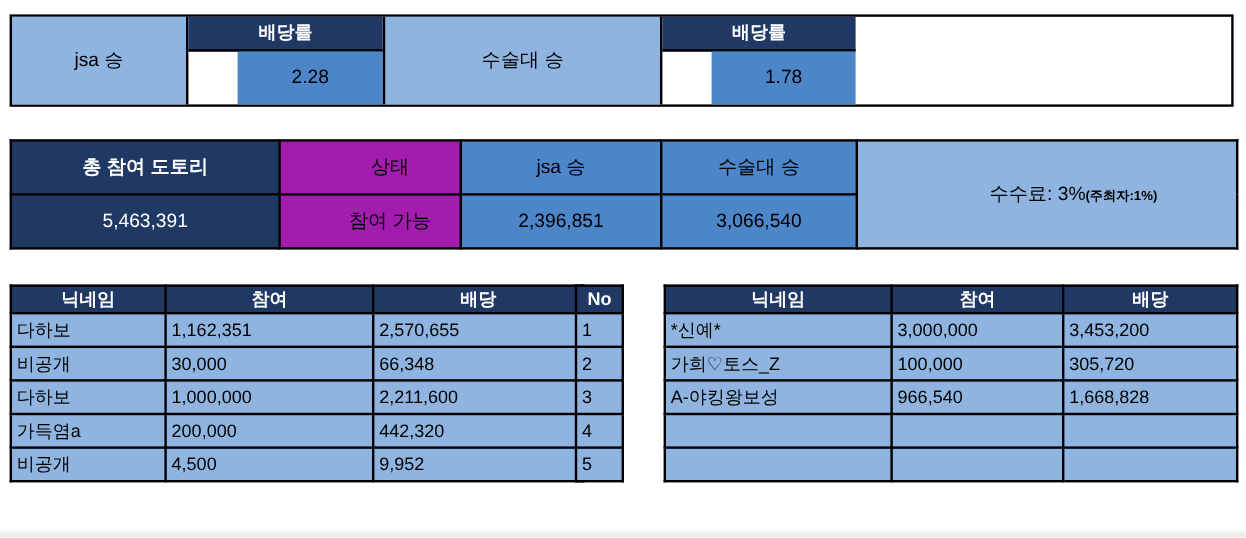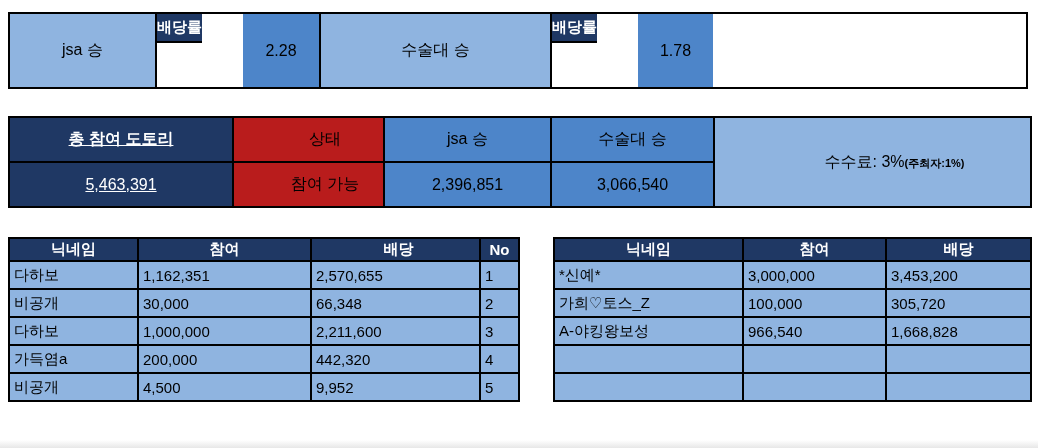--- a/index.html
+++ b/index.html
@@ -23,21 +23,21 @@
   }
   .top-row > div { box-sizing:border-box; }
   .top-row > div + div { border-left:2px solid #000; }
   .team-box {
     background:#8FB4E0;
     display:flex; align-items:center; justify-content:center;
     font-size:16px; color:#000;
   }
   .team-box.left  { width:145px; }
   .team-box.right { width:231px; }
-  .odds-col { width:164px; display:flex; flex-direction:row; }
+  .odds-col { width:164px; display:flex; flex-direction:column; }
   .odds-col.right { width:163px; }
   .odds-header {
     height:27px; background:#1F3864; color:#fff;
     font-weight:bold; font-size:15px;
     display:flex; align-items:center; justify-content:center;
     border-bottom:2px solid #000;
   }
   .odds-value {
     flex:1; background:#4D85C9; color:#000; font-size:16px;
     display:flex; align-items:center; justify-content:center;margin-left:41px;
@@ -49,23 +49,23 @@
   }
   
   table { border-collapse:collapse; }
   td, th { border:2px solid #000; box-sizing:border-box; padding:0 4px; }
   .summary-table {
     position:absolute; left:8px; top:116px;
     width:1022px;
     table-layout:fixed;
   }
   .summary-table td { height:45px; text-align:center; font-size:16px; }
-  .cell-navy  { background:#1F3864; color:#fff;text-decoration:underline; }
+  .cell-navy  { background:#1F3864; color:#fff; }
   .cell-navy.hdr { font-weight:bold; }
-  .cell-light { background:#b91c1c; color:#000;padding-left:37px; }
+  .cell-light { background:#a21caf; color:#000;padding-left:37px; }
   .cell-mid   { background:#4D85C9; color:#000; }
   .fee-cell   { background:#8FB4E0; color:#000;padding-left:48px; }
   .fee-main { font-size:16px; }
   .fee-note { font-size:11px; font-weight:bold; }
   
   .part-table {
     position:absolute; top:237px;
     table-layout:fixed;
   }
   .part-table th {

